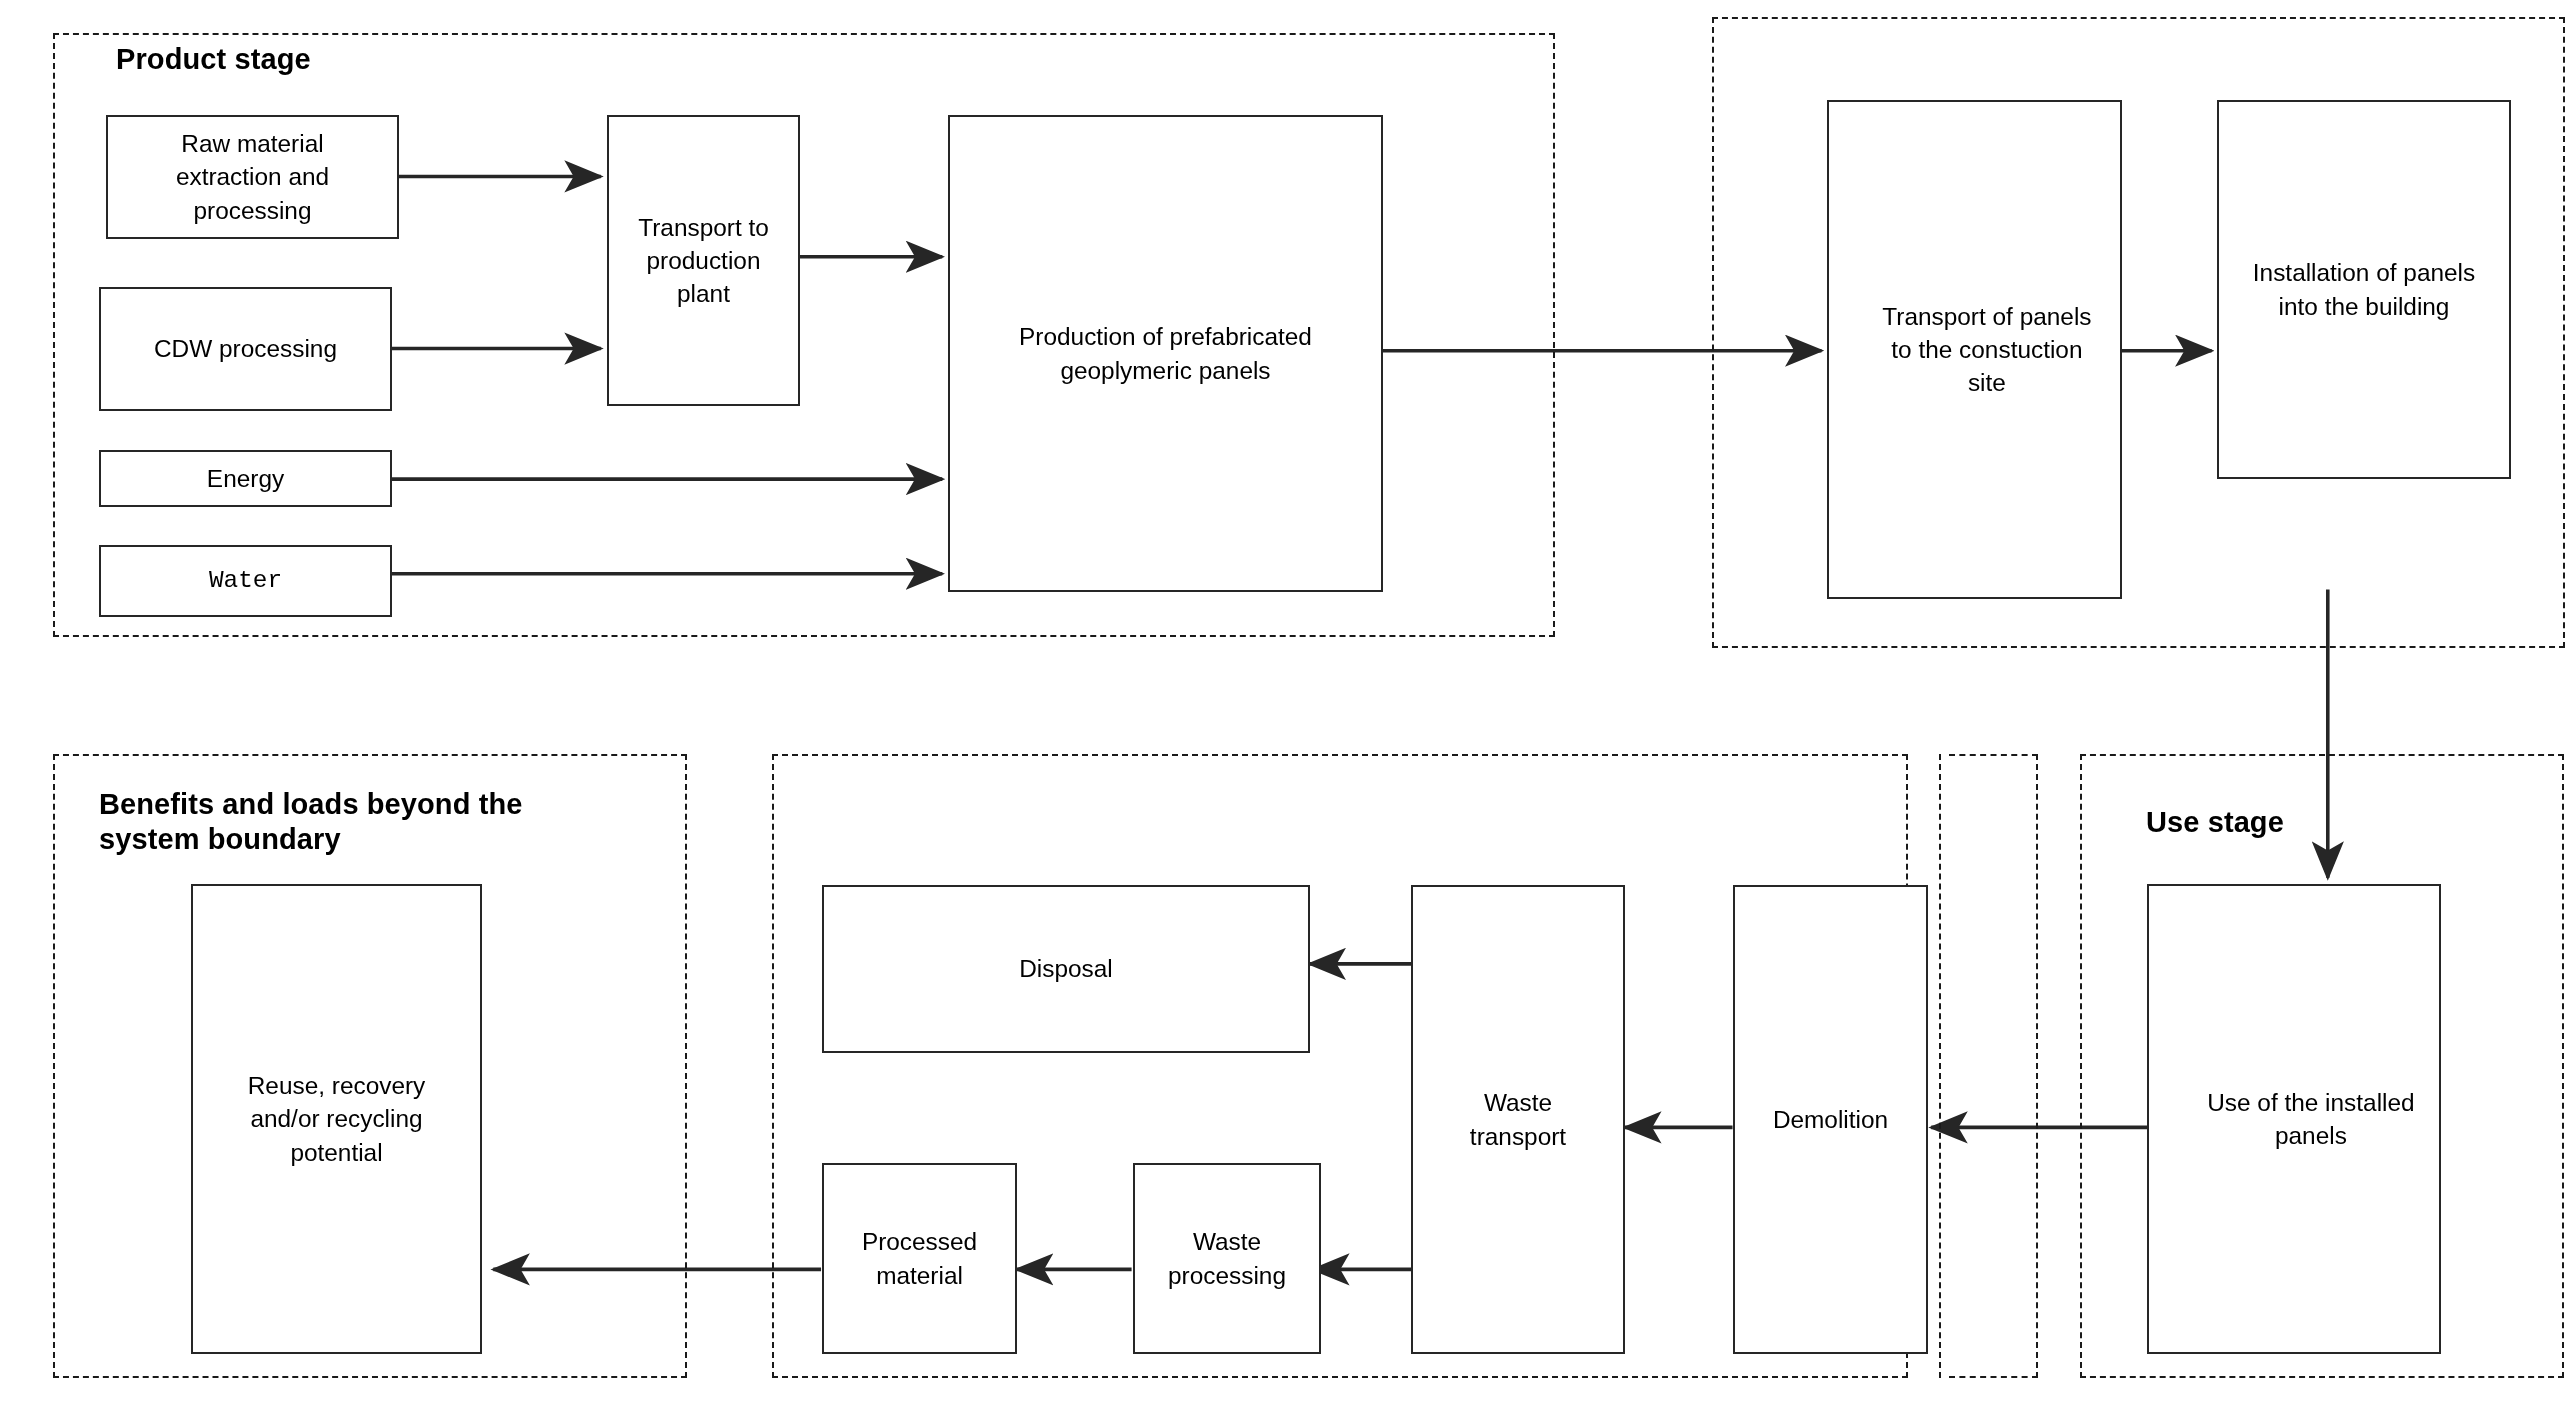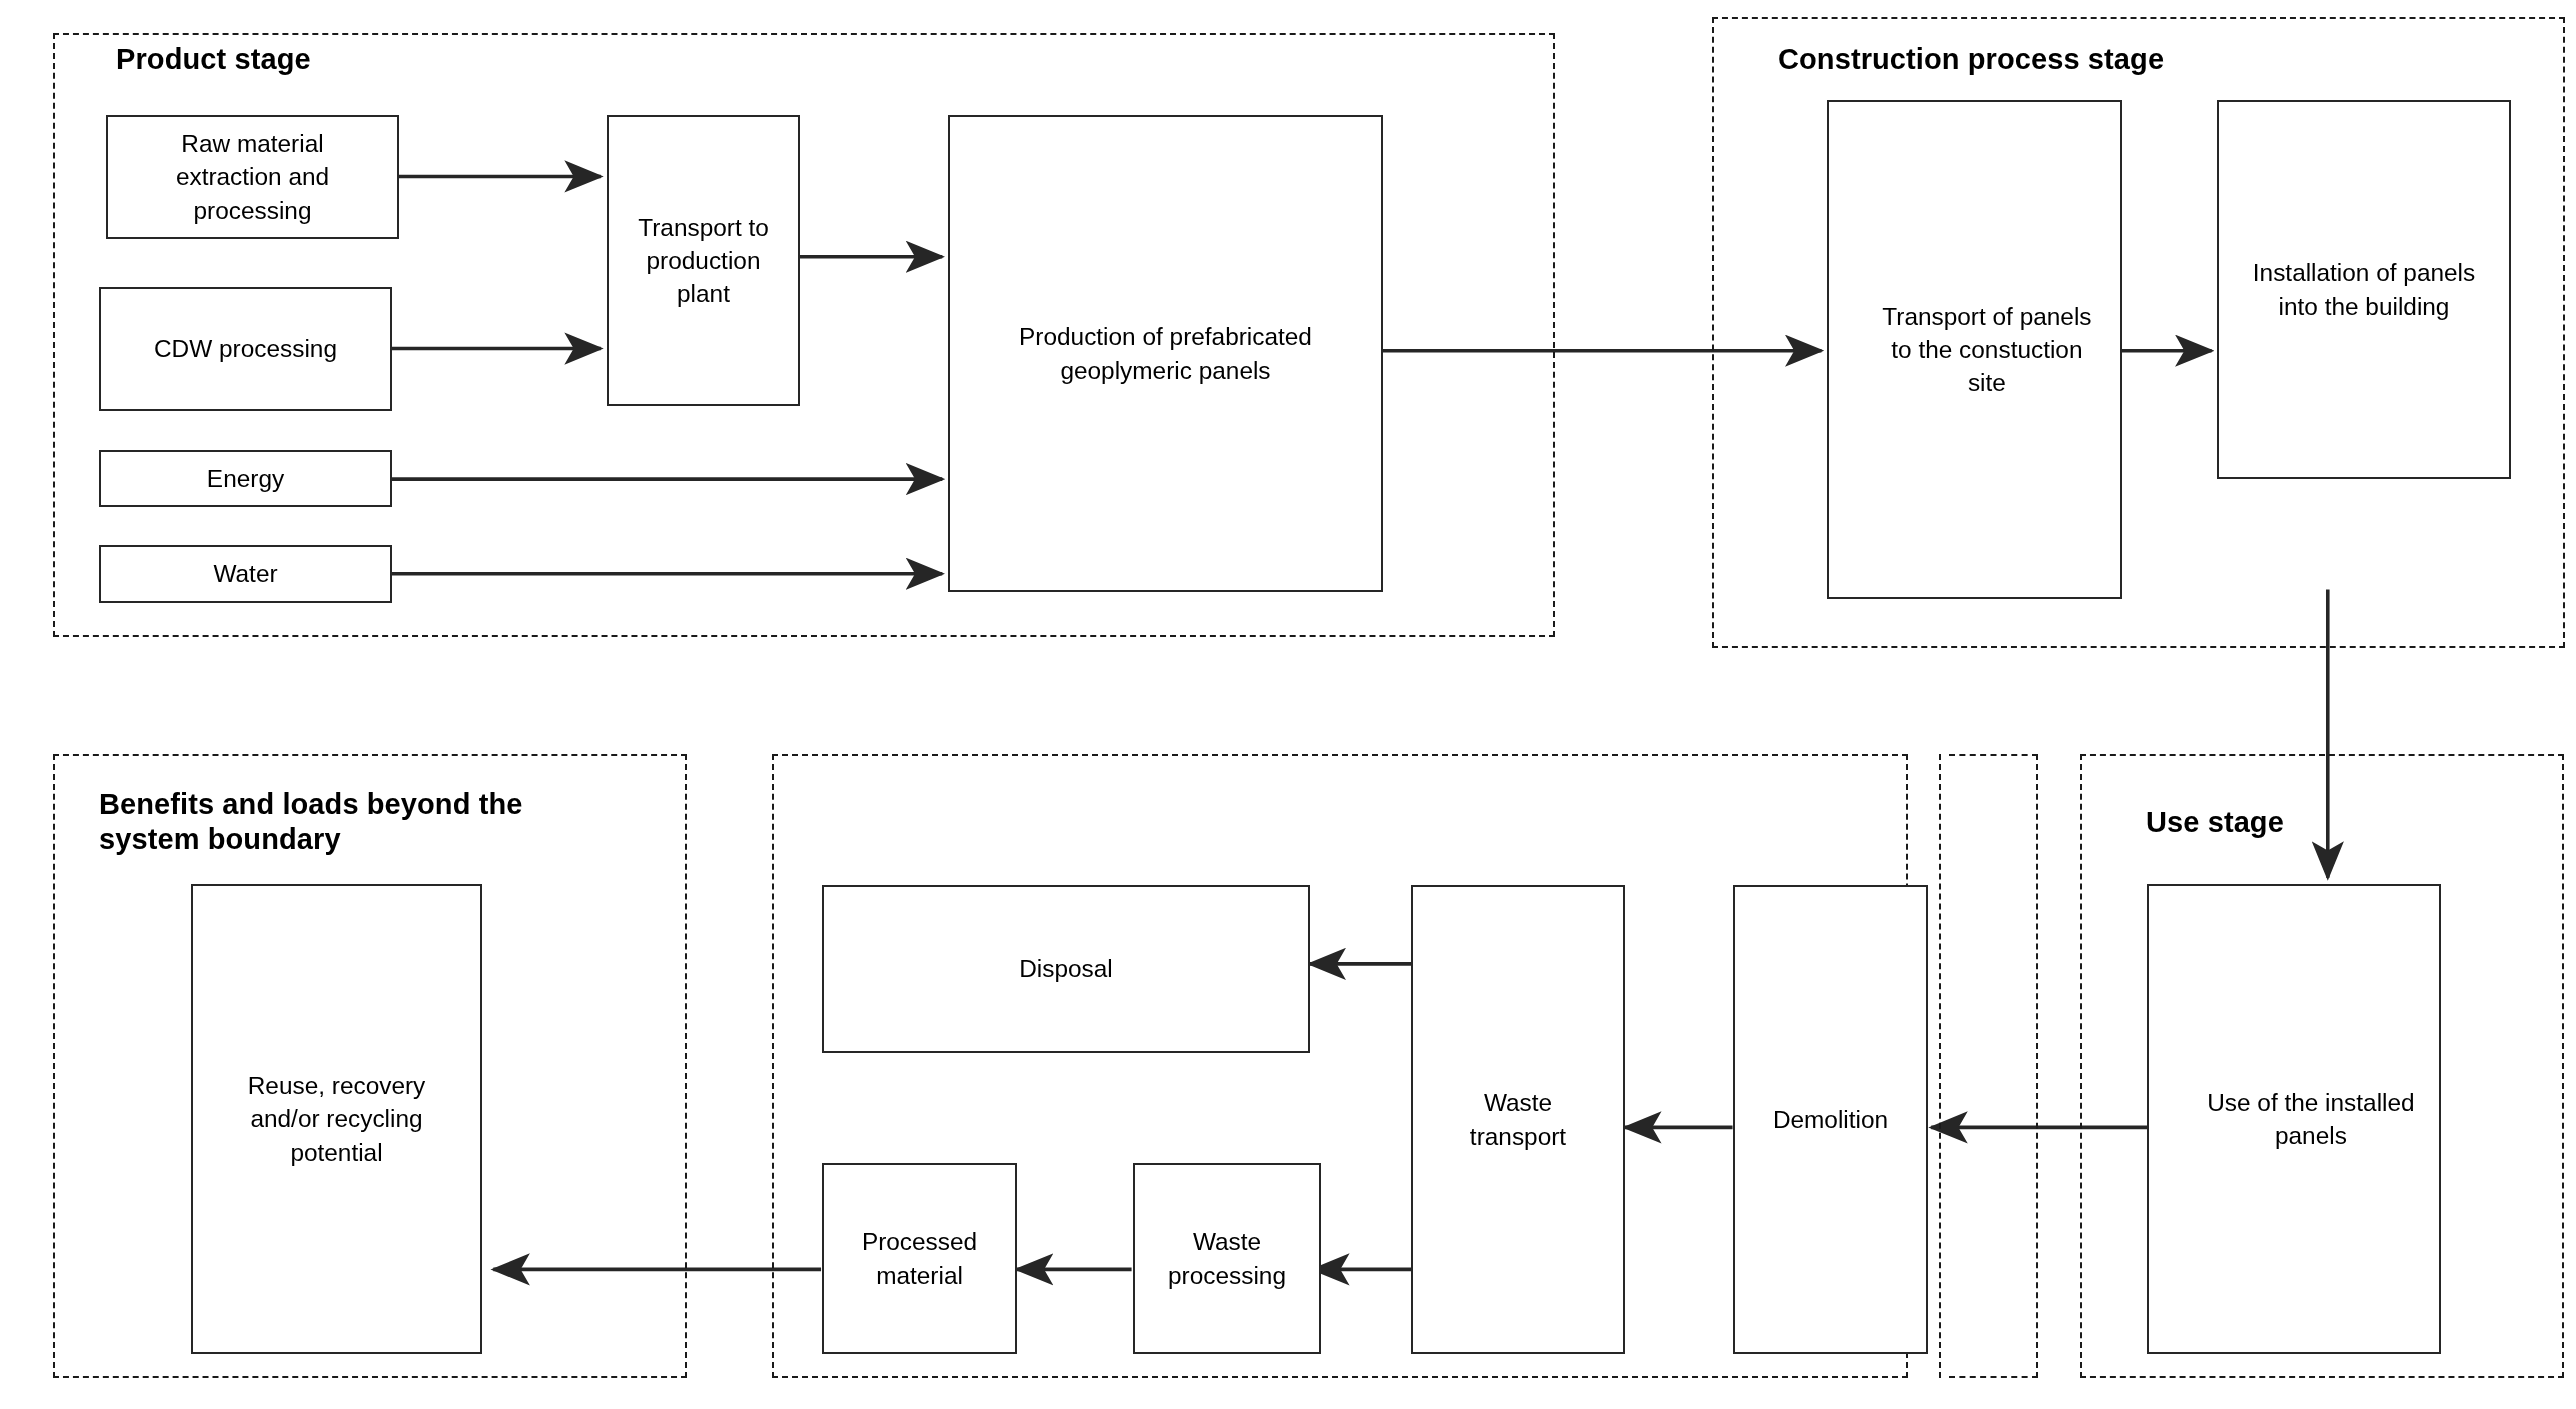--- a/index.html
+++ b/index.html
@@ -114,37 +114,36 @@
   </div>
 
   <div class="node-box" style="left:79px; top:287px; width:293px; height:124px;">
     <span class="node-label">CDW processing</span>
   </div>
 
   <div class="node-box" style="left:79px; top:450px; width:293px; height:57px;">
     <span class="node-label">Energy</span>
   </div>
 
-  <div class="node-box" style="left:79px; top:545px; width:293px; height:58px;">
+  <div class="node-box" style="left:79px; top:545px; width:293px; height:72px;font-family:Liberation Mono, monospace;">
     <span class="node-label">Water</span>
   </div>
 
   <div class="node-box" style="left:587px; top:115px; width:193px; height:291px;">
     <span class="node-label">Transport to
 production
 plant</span>
   </div>
 
   <div class="node-box" style="left:928px; top:115px; width:435px; height:477px;">
     <span class="node-label">Production of prefabricated
 geoplymeric panels</span>
   </div>
 
   <div class="stage-group" style="left:1692px; top:17px; width:853px; height:631px;"></div>
-  <div class="stage-title" style="left:1758px; top:42px; width:645px;">Construction process stage</div>
 
   <div class="node-box" style="left:1807px; top:100px; width:295px; height:499px;padding-left:32px;">
     <span class="node-label">Transport of panels
 to the constuction
 site</span>
   </div>
 
   <div class="node-box" style="left:2197px; top:100px; width:294px; height:379px;">
     <span class="node-label">Installation of panels
 into the building</span>

